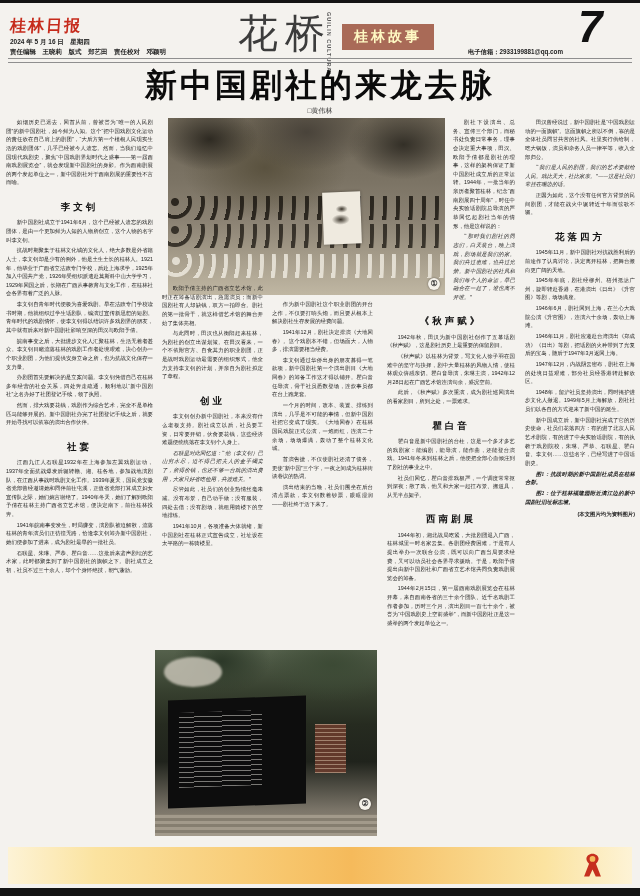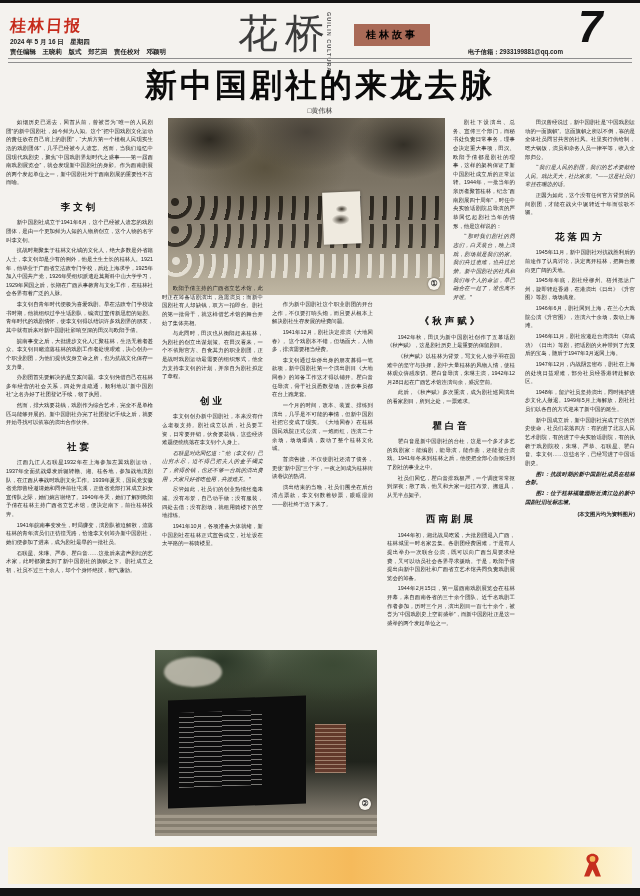--- a/index.html
+++ b/index.html
@@ -8,22 +8,22 @@
   
   .topbar{position:absolute;top:0;left:0;width:640px;height:3px;background:#141414;}
   .logo{position:absolute;top:16px;left:10px;font-family:"DejaVu Serif", serif;
         font-weight:bold;font-size:16px;color:#c62b1c;letter-spacing:2px;transform:skewX(-4deg);}
   .dateline{position:absolute;top:38px;left:10px;font-size:6.5px;font-weight:bold;color:#222;}
   .staffline{position:absolute;top:48px;left:10px;font-size:6.5px;font-weight:bold;color:#222;}
   .mast-title{position:absolute;top:6px;left:238px;font-size:40px;font-weight:300;
         color:#3c3c3c;letter-spacing:7px;font-family:"Liberation Sans", sans-serif;}
   .mast-en{position:absolute;top:12px;left:326px;writing-mode:vertical-rl;font-size:5.5px;
         letter-spacing:1px;color:#555;font-weight:bold;}
-  .mast-tag{position:absolute;top:24px;left:354px;background:#a96a57;color:#000000;
-        font-size:10px;font-weight:bold;padding:4px 12px;letter-spacing:3px;}
+  .mast-tag{position:absolute;top:24px;left:342px;background:#a96a57;color:#fef9c3;
+        font-size:14px;font-weight:bold;padding:4px 12px;letter-spacing:3px;}
   .pagenum{position:absolute;top:2px;left:578px;font-size:44px;font-weight:900;
         font-style:italic;color:#121212;}
   .email{position:absolute;top:48px;left:468px;font-size:6.3px;font-weight:bold;color:#222;}
   .hrule{position:absolute;top:58px;left:8px;width:624px;height:3px;
         border-top:1px solid #8f8f8f;border-bottom:1px solid #8f8f8f;}
   
   .headline{position:absolute;top:64px;left:0;width:640px;text-align:center;
         font-size:32px;font-weight:900;letter-spacing:3px;color:#0b0b0b;}
   .byline{position:absolute;top:106px;left:0;width:640px;text-align:center;
         font-size:7px;color:#333;}

